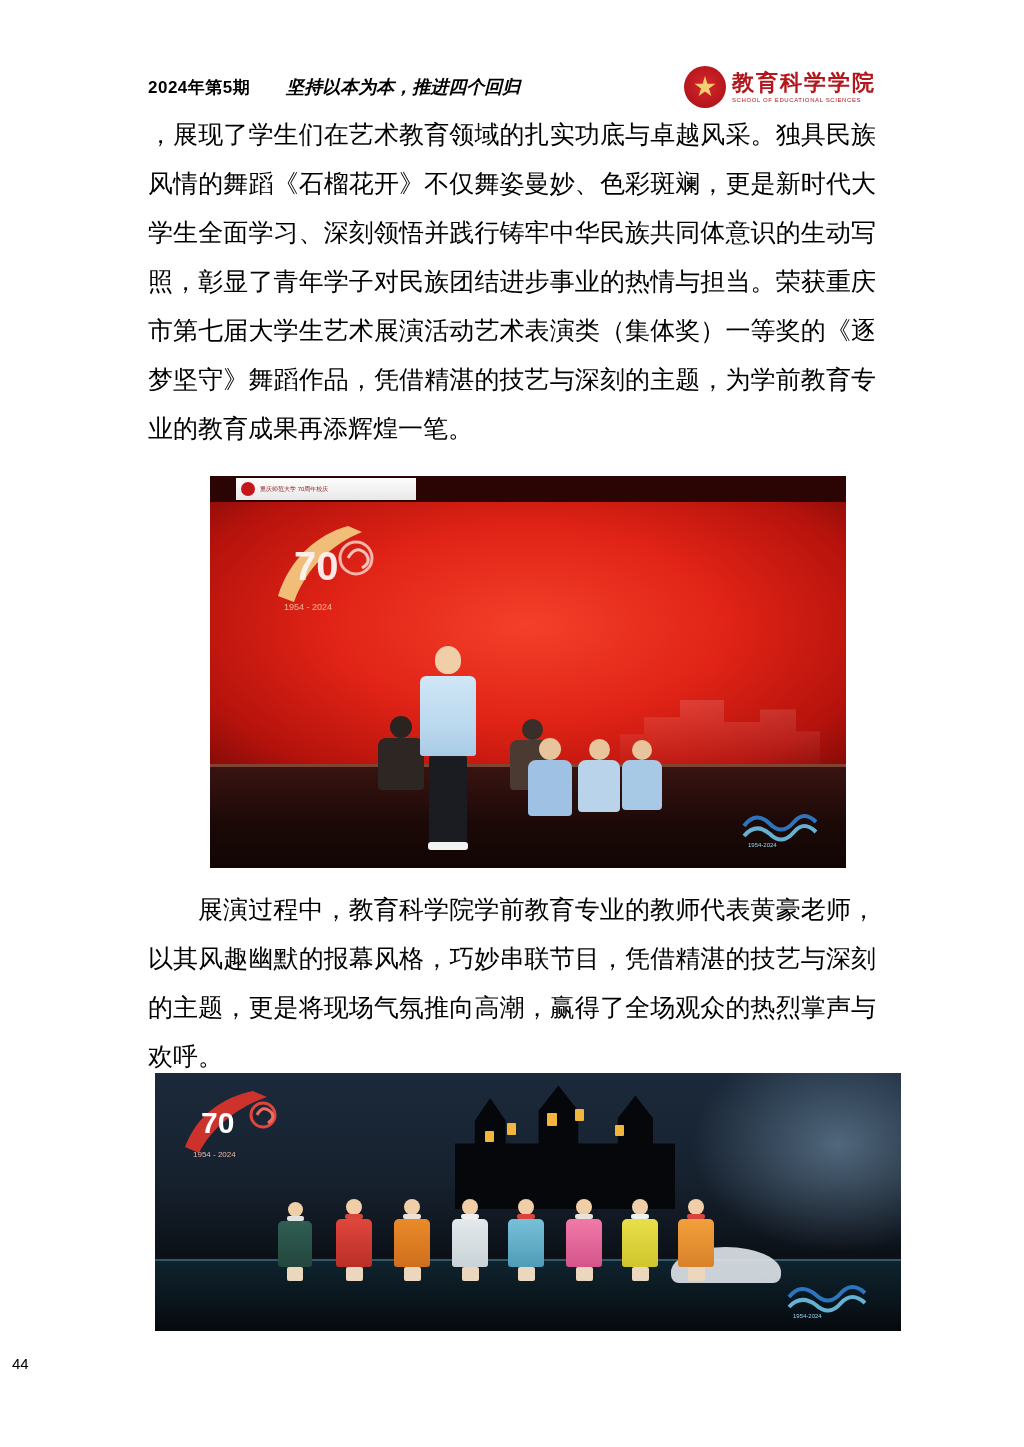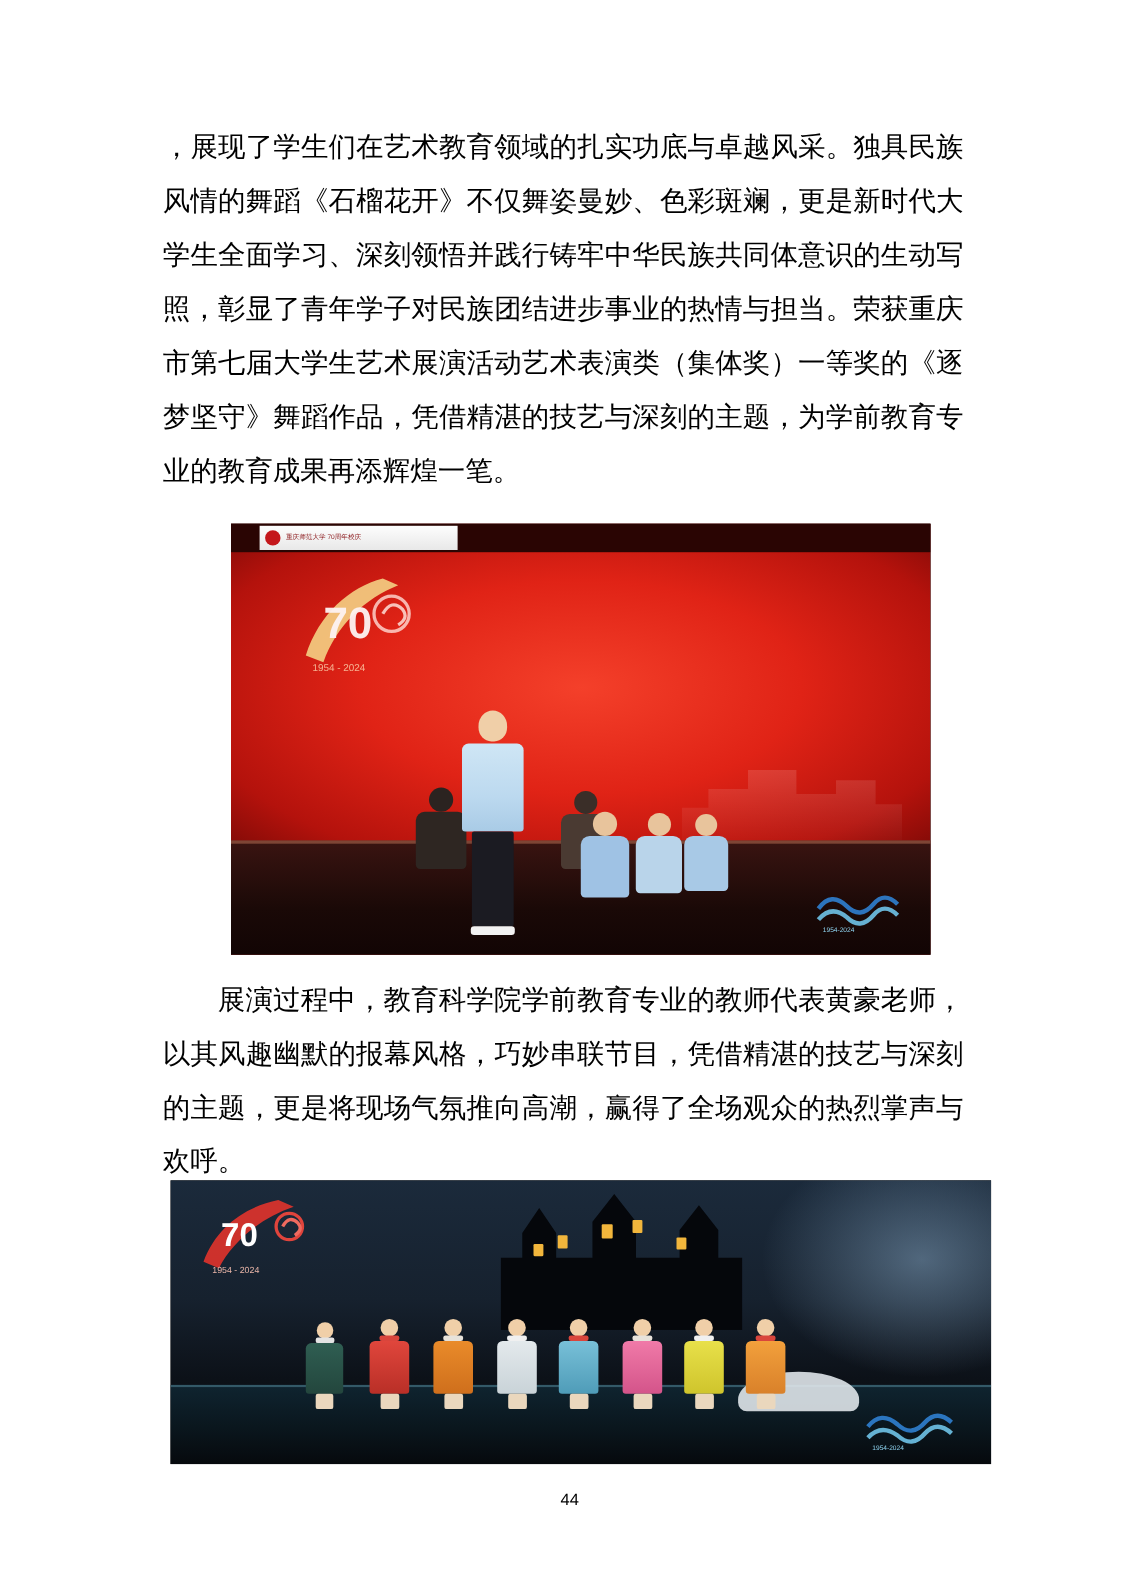--- a/index.html
+++ b/index.html
@@ -321,32 +321,42 @@
     background: #ead7bd;
     margin: 0 auto;
     border-radius: 2px;
   }
 
   
   .page-number {
     position: absolute;
     left: 0; right: 0;
     top: 1355px;
-    text-align: center;
     font-family: "Liberation Sans", sans-serif;
     font-size: 15px;
     color: #000;
     margin-left: 12px;
   }
 </style>
 </head>
 <body>
 
 <div class="page">
 
+  <div class="header">
+    <span class="header-issue">2024年第5期</span>
+    <span class="header-slogan">坚持以本为本，推进四个回归</span>
+    <span class="header-logo">
+      <span class="logo-seal"></span>
+      <span class="logo-text">
+        <span class="logo-cn">教育科学学院</span>
+        <span class="logo-en">SCHOOL OF EDUCATIONAL SCIENCES</span>
+      </span>
+    </span>
+  </div>
 
   <div class="body-text" id="para1">，展现了学生们在艺术教育领域的扎实功底与卓越风采。独具民族风情的舞蹈《石榴花开》不仅舞姿曼妙、色彩斑斓，更是新时代大学生全面学习、深刻领悟并践行铸牢中华民族共同体意识的生动写照，彰显了青年学子对民族团结进步事业的热情与担当。荣获重庆市第七届大学生艺术展演活动艺术表演类（集体奖）一等奖的《逐梦坚守》舞蹈作品，凭借精湛的技艺与深刻的主题，为学前教育专业的教育成果再添辉煌一笔。</div>
 
   <div class="figure" id="figure1">
     <div class="f1-bg"></div>
     <div class="f1-topbar"></div>
     <div class="f1-banner">
       <span class="b-seal"></span>
       <span class="b-txt">重庆师范大学 70周年校庆</span>
     </div>

